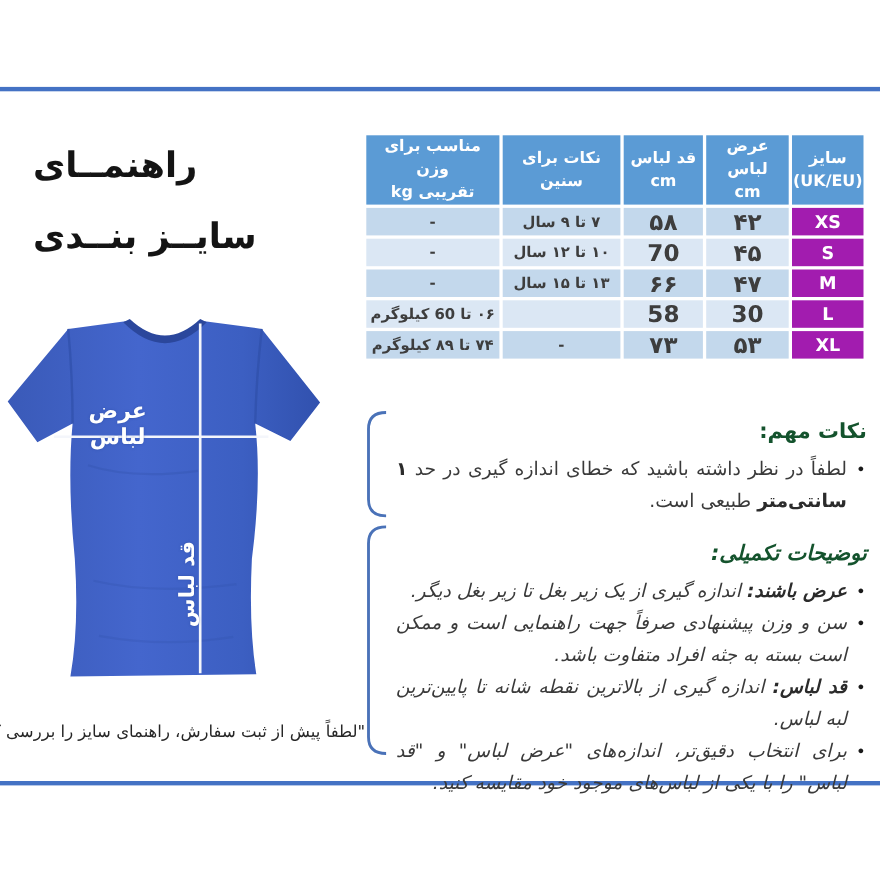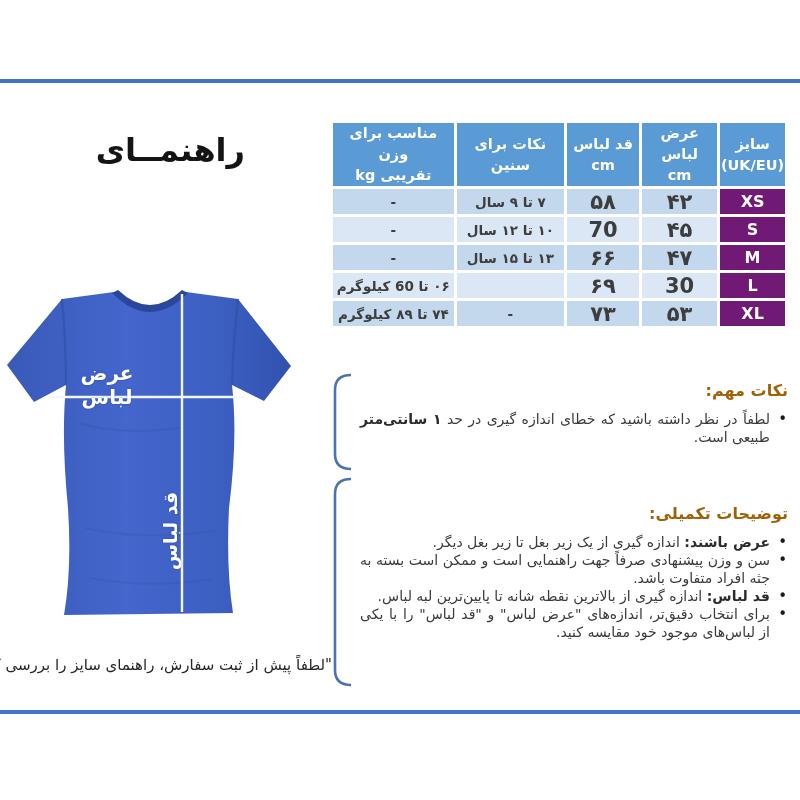--- a/index.html
+++ b/index.html
@@ -9,39 +9,39 @@
     font-family:"DejaVu Sans","Liberation Sans",sans-serif;
     color:#3b3b3b;
   }
   .hrule{position:absolute;left:0;width:800px;height:4px;background:#4472c4;}
   #top-rule{top:79px;}
   #bottom-rule{top:710px;}
 
   
   .title-block{
     position:absolute;left:30px;top:118px;width:215px;
-    direction:rtl;text-align:right;color:#141414;font-weight:bold;
+    direction:rtl;text-align:left;color:#141414;font-weight:bold;
     font-size:32px;line-height:64px;
   }
 
   
   table.size-table{
     position:absolute;left:330px;top:120px;width:458px;
     border-collapse:separate;border-spacing:3px;table-layout:fixed;
     direction:rtl;
   }
   table.size-table th,table.size-table td{
     padding:0;text-align:center;vertical-align:middle;overflow:hidden;
   }
   th.hdr{
     background:#5b9bd5;color:#ffffff;font-size:14.5px;font-weight:bold;
     height:49px;line-height:21px;
   }
   td.size-cell{
-    background:#701a75;color:#ffffff;font-weight:bold;font-size:16px;height:25px;
+    background:#a21caf;color:#ffffff;font-weight:bold;font-size:16px;height:25px;
   }
   tr.odd td.val{background:#c3d8ec;}
   tr.even td.val{background:#dbe7f4;}
   td.val{color:#3d3d3d;font-weight:bold;font-size:21px;height:25px;}
   td.val.small{font-size:13.5px;}
 
   
   .shirt-wrap{position:absolute;left:0px;top:273px;width:298px;height:395px;}
   .shirt-wrap svg{position:absolute;left:0;top:0;}
   .shirt-label-w{
@@ -62,40 +62,41 @@
     position:absolute;right:2px;top:0;white-space:nowrap;direction:rtl;
     font-size:15px;color:#262626;line-height:28px;
   }
 
   
   .bracket{position:absolute;left:330px;width:24px;}
   .section{
     position:absolute;left:360px;width:428px;direction:rtl;text-align:right;
   }
   .section h2{
-    margin:0 0 10px 0;color:#a16207;font-size:16px;font-weight:bold;
+    margin:0 0 10px 0;color:#14532d;font-size:19px;font-weight:bold;
   }
   .section ul{list-style:none;margin:0;padding:0 18px 0 0;}
   .section li{
-    position:relative;font-size:14px;line-height:18px;color:#3a3a3a;
+    position:relative;font-size:17px;line-height:29px;color:#3a3a3a;
     text-align:justify;
   }
   .section li::before{
     content:"•";position:absolute;right:-17px;top:0;color:#1a1a1a;font-size:15px;
   }
   .section li b{font-weight:bold;color:#2b2b2b;}
 </style>
 </head>
 <body>
 
 <div class="hrule" id="top-rule"></div>
 <div class="hrule" id="bottom-rule"></div>
 
 <div class="title-block">
   <div>راهنمــای</div>
+  <div>سایــز بنــدی</div>
 </div>
 
 <table class="size-table">
   <colgroup>
     <col style="width:64px">
       <col style="width:74px">
       <col style="width:71px">
     <col style="width:106px">
       <col style="width:119px">
   </colgroup>
@@ -141,21 +142,21 @@
     <tr class="odd">
       <td class="size-cell">M</td>
       <td class="val">۴۷</td>
       <td class="val">۶۶</td>
       <td class="val small">۱۳ تا ۱۵ سال</td>
       <td class="val small">-</td>
     </tr>
     <tr class="even">
       <td class="size-cell">L</td>
       <td class="val">30</td>
-      <td class="val">۶۹</td>
+      <td class="val">58</td>
       <td class="val small"></td>
       <td class="val small">۰۶ تا 60 کیلوگرم</td>
     </tr>
     <tr class="odd">
       <td class="size-cell">XL</td>
       <td class="val">۵۳</td>
       <td class="val">۷۳</td>
       <td class="val small">-</td>
       <td class="val small">۷۴ تا ۸۹ کیلوگرم</td>
     </tr>
@@ -203,21 +204,21 @@
 <div class="section" style="top:381px;">
   <h2>نکات مهم:</h2>
   <ul>
     <li><span>لطفاً در نظر داشته باشید که خطای اندازه گیری در حد </span><b>۱ سانتی‌متر</b><span> طبیعی است.</span></li>
   </ul>
 </div>
 
 <svg class="bracket" style="top:476px;" width="24" height="212" viewBox="0 0 24 212">
   <path d="M21,3 Q5,3 5,18 L5,194 Q5,209 21,209" stroke="#4a72b8" stroke-width="2.6" fill="none"></path>
 </svg>
-<div class="section" style="top:504px;">
+<div class="section" style="top:492px;font-style:italic;">
   <h2>توضیحات تکمیلی:</h2>
   <ul>
     <li><b>عرض باشند:</b><span> اندازه گیری از یک زیر بغل تا زیر بغل دیگر.</span></li>
     <li><span>سن و وزن پیشنهادی صرفاً جهت راهنمایی است و ممکن است بسته به جثه افراد متفاوت باشد.</span></li>
     <li><b>قد لباس:</b><span> اندازه گیری از بالاترین نقطه شانه تا پایین‌ترین لبه لباس.</span></li>
     <li><span>برای انتخاب دقیق‌تر، اندازه‌های "عرض لباس" و "قد لباس" را با یکی از لباس‌های موجود خود مقایسه کنید.</span></li>
   </ul>
 </div>
 
 </body></html>

